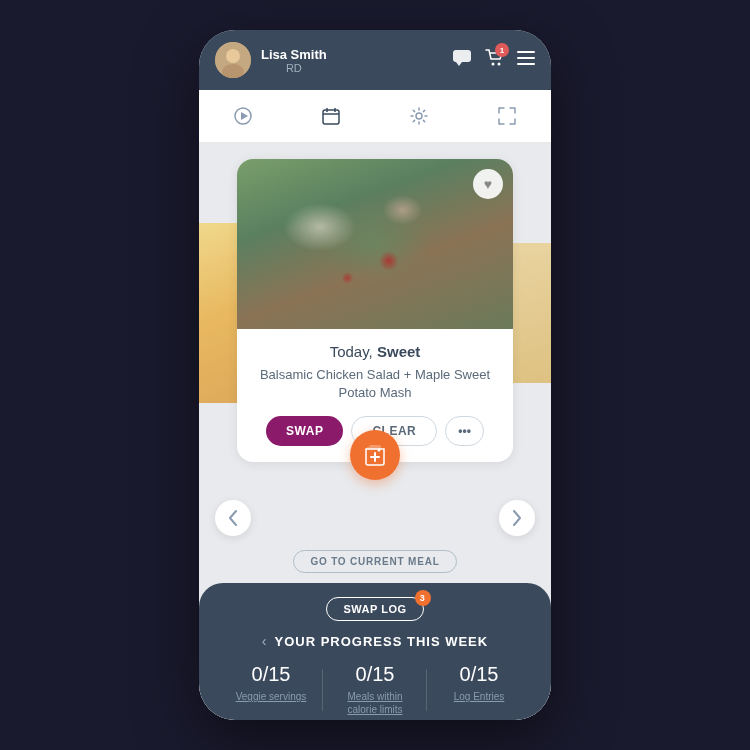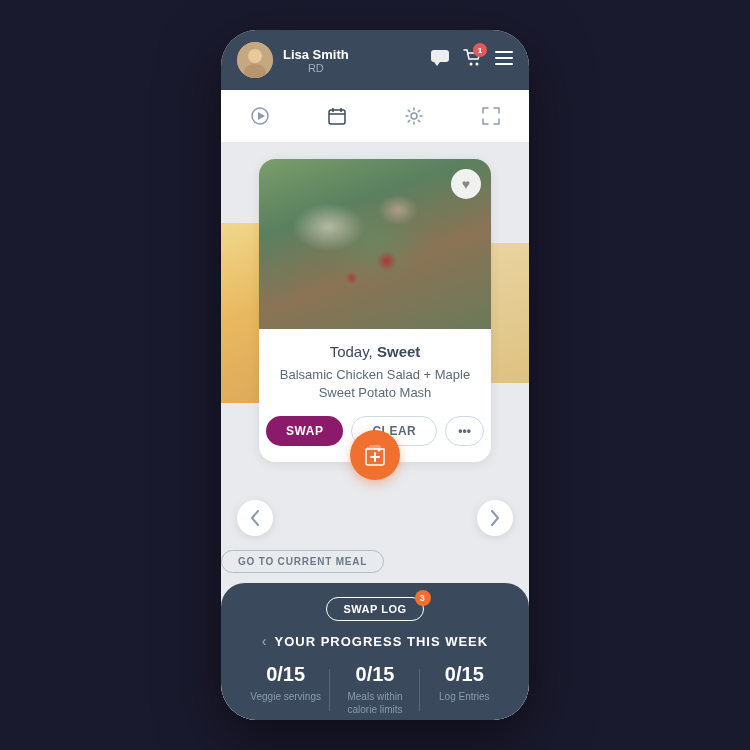--- a/index.html
+++ b/index.html
@@ -6,21 +6,21 @@
     body {
       background: #1a1a2e;
       display: flex;
       justify-content: center;
       align-items: center;
       width: 750px;
       height: 750px;
       font-family: -apple-system, BlinkMacSystemFont, 'Segoe UI', sans-serif;
     }
     .phone-frame {
-      width: 308px;
+      width: 352px;
       height: 690px;
       background: #f0f2f5;
       border-radius: 36px;
       overflow: hidden;
       position: relative;
       box-shadow: 0 20px 60px rgba(0,0,0,0.5);
     }
     
     .header {
       background: #3a4a5c;
@@ -226,20 +226,21 @@
       display: flex;
       align-items: center;
       justify-content: center;
       color: #8a9bb0;
       font-size: 16px;
       box-shadow: 0 2px 8px rgba(0,0,0,0.1);
     }
     
     .goto-current {
       display: flex;
+      justify-content: center;
       margin: 6px 0 10px;
     }
     .goto-btn {
       border: 1.5px solid #b0bec8;
       background: transparent;
       color: #6a7a8a;
       border-radius: 20px;
       padding: 5px 16px;
       font-size: 10px;
       font-weight: 600;
@@ -316,27 +317,28 @@
       position: absolute;
       right: 0;
       top: 10%;
       height: 80%;
       width: 1px;
       background: rgba(255,255,255,0.15);
     }
     .stat-value {
       color: white;
       font-size: 20px;
-      font-weight: 700;
+      font-weight: 400;
     }
     .stat-label {
       color: #8a9bb0;
       font-size: 10px;
       line-height: 1.3;
       margin-top: 4px;
+      text-decoration: underline;
     }
     
     .bg-left {
       position: absolute;
       left: -30px;
       top: 80px;
       width: 110px;
       height: 180px;
       background: linear-gradient(135deg, #f5d66a, #e8a020);
       border-radius: 12px;

